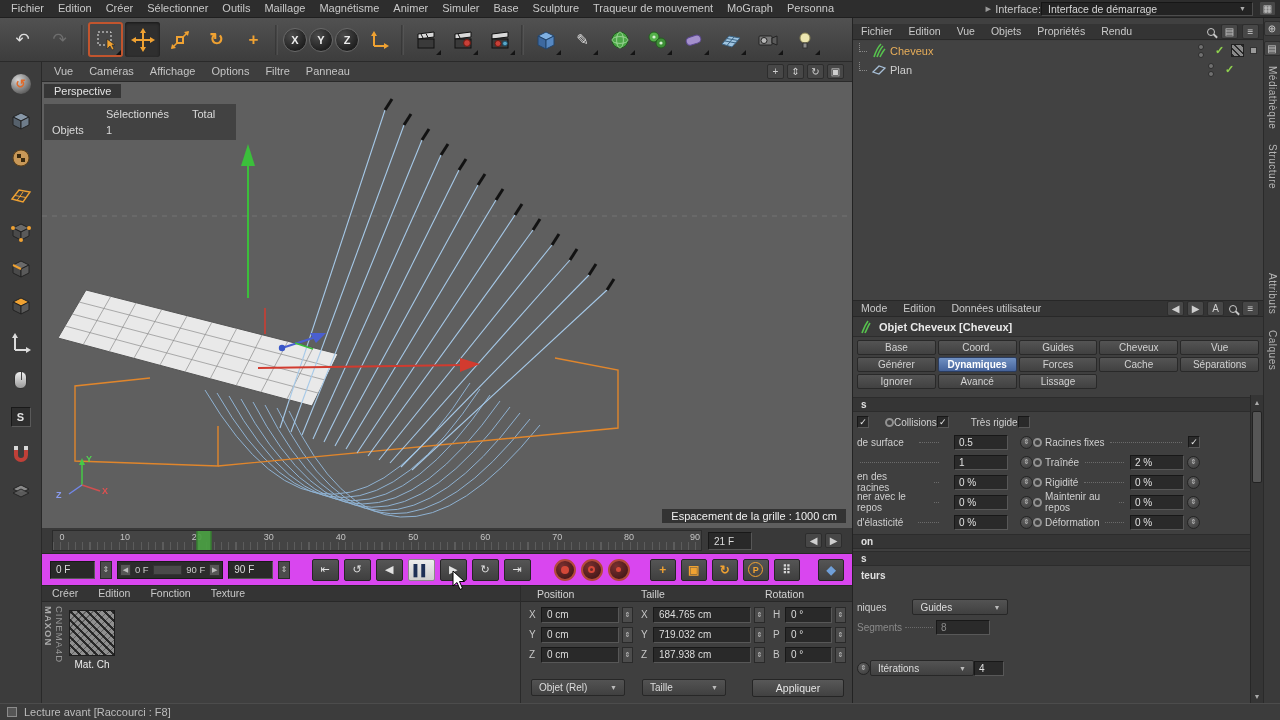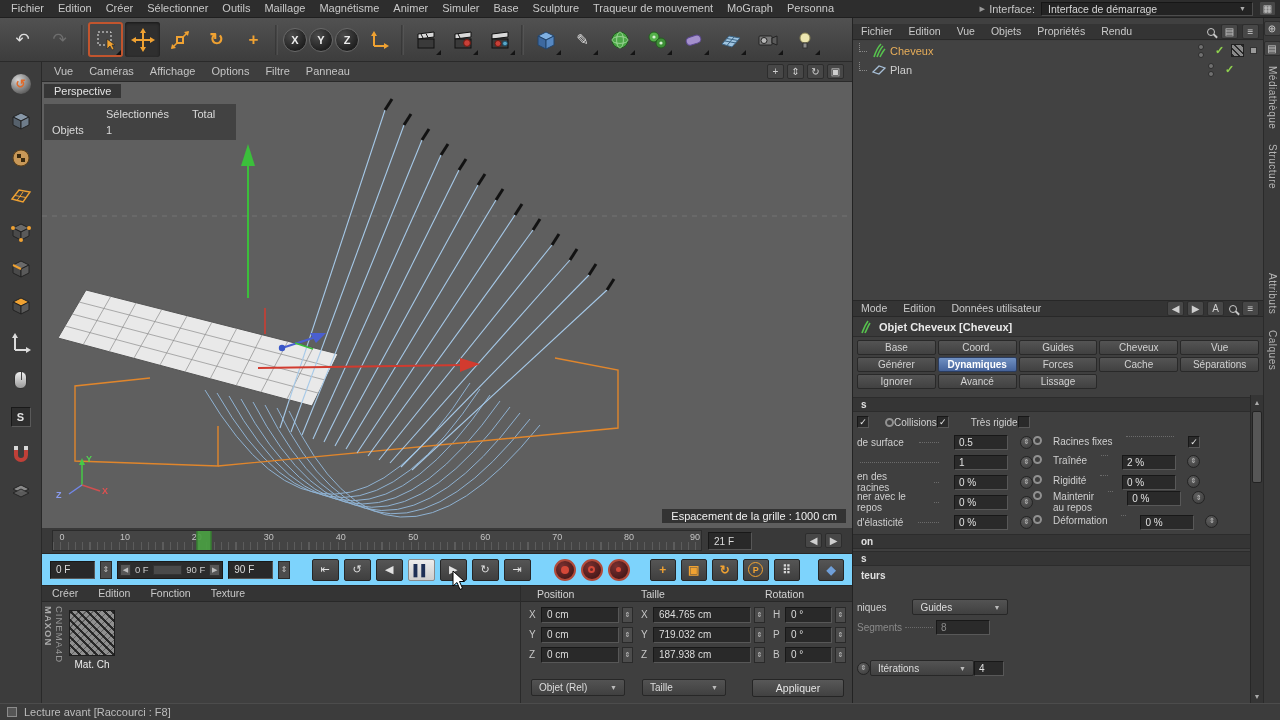--- a/index.html
+++ b/index.html
@@ -45,21 +45,21 @@
 .tick{position:absolute;top:1px;transform:translateX(-50%);font-size:9px;color:#c4c4c4}
 .tick:nth-child(1){transform:none;left:1%}
 .tick:nth-child(2){left:11.1%}.tick:nth-child(3){left:22.2%}.tick:nth-child(4){left:33.3%}
 .tick:nth-child(5){left:44.4%}.tick:nth-child(6){left:55.6%}.tick:nth-child(7){left:66.7%}
 .tick:nth-child(8){left:77.8%}.tick:nth-child(9){left:88.9%}
 .tick:nth-child(10){left:100%;transform:translateX(-110%)}
 .playhead{position:absolute;left:23.3%;top:-1px;bottom:-1px;width:15px;transform:translateX(-50%);background:rgba(74,160,66,.92);border:1px solid #2f6e2a}
 .tlfield{position:absolute;right:100px;top:4px;width:44px;height:18px}
 .tlbtns{position:absolute;right:10px;top:5px;display:flex;gap:3px}
 
-#transport{position:absolute;left:42px;top:554px;width:810px;height:32px;background:#7dd3fc;border-bottom:1px solid #282828;display:flex;align-items:center;padding:0 8px;gap:5px}
+#transport{position:absolute;left:42px;top:554px;width:810px;height:32px;background:#d946ef;border-bottom:1px solid #282828;display:flex;align-items:center;padding:0 8px;gap:5px}
 .fld{background:#292929;border:1px solid #181818;border-bottom-color:#575757;border-right-color:#575757;height:18px;display:flex;align-items:center;padding:0 5px;color:#ddd;font-size:10px}
 .stp{width:12px;height:18px;background:#4c4c4c;border:1px solid #2a2a2a;color:#c9c9c9;font-size:8px;display:flex;align-items:center;justify-content:center;flex:0 0 auto}
 .range{width:128px;height:18px;background:#2c2c2c;border:1px solid #1a1a1a;display:flex;align-items:center;padding:0 2px;gap:4px;font-size:9.5px;color:#ccc}
 .range .rh{width:11px;height:12px;background:#565656;border:1px solid #313131;font-size:7px;display:flex;align-items:center;justify-content:center;color:#bbb}
 .range .mid{flex:1;height:10px;background:#4a4a4a;border:1px solid #333}
 .pbtn{width:27px;height:22px;background:linear-gradient(#555,#3f3f3f);border:1px solid #262626;border-radius:2px;display:flex;align-items:center;justify-content:center;color:#e2e2e2;font-size:11px;flex:0 0 auto}
 .pbtn.active{background:linear-gradient(#ececec,#cdcdcd);color:#1d2f55;border-color:#8a8a8a;font-weight:bold}
 .rbtn{width:22px;height:22px;border-radius:50%;background:radial-gradient(circle at 35% 30%,#7a3030,#381212);border:2px solid #b24a3a;display:flex;align-items:center;justify-content:center;flex:0 0 auto}
 .rbtn .dot{width:8px;height:8px;border-radius:50%;background:#d44838}
 .kbtn{width:26px;height:22px;background:linear-gradient(#555,#3f3f3f);border:1px solid #262626;border-radius:2px;display:flex;align-items:center;justify-content:center;color:#f0a232;font-size:12px;font-weight:bold;flex:0 0 auto}
@@ -107,21 +107,21 @@
 .atab{height:15px;background:linear-gradient(#545454,#414141);border:1px solid #292929;display:flex;align-items:center;justify-content:center;font-size:10px;color:#d2d2d2;border-radius:2px;white-space:nowrap;overflow:hidden}
 .atab.sel{background:linear-gradient(#7090c2,#45639a);color:#fff;border-color:#2b3c5e;font-weight:bold}
 .atab.empty{visibility:hidden}
 .aprops{position:absolute;left:0;top:94px;right:13px;bottom:0;overflow:hidden}
 .ascroll{position:absolute;right:0;top:94px;bottom:0;width:13px;background:#353535;border-left:1px solid #272727}
 .ascroll .sb{position:absolute;left:0;right:0;height:12px;display:flex;align-items:center;justify-content:center;font-size:7px;color:#aaa}
 .ascroll .thumb{position:absolute;left:1px;right:1px;top:16px;height:72px;background:#565656;border:1px solid #222;border-radius:2px}
 .asec{height:15px;background:#353535;border-top:1px solid #2c2c2c;border-bottom:1px solid #2c2c2c;display:flex;align-items:center;padding-left:8px;color:#e0e0e0;font-weight:bold;font-size:10px;margin-top:2px}
 .arow{display:flex;align-items:center;height:20px;padding:0 4px;font-size:10px;color:#cfcfcf}
 .arow .L{width:176px;display:flex;align-items:center;gap:12px;flex:0 0 auto}
-.arow .R{flex:1;display:flex;gap:11px;padding-right:46px}
+.arow .R{flex:1;display:flex;align-items:center;gap:3px;padding-right:46px}
 .lead{flex:1;border-bottom:1px dotted #6b6b6b;height:0;margin:0 3px;min-width:5px}
 .afld{width:54px;height:15px;background:#2a2a2a;border:1px solid #181818;border-bottom-color:#585858;border-right-color:#585858;display:flex;align-items:center;padding:0 4px;color:#e0e0e0;flex:0 0 auto}
 .astp{width:13px;height:13px;border-radius:50%;background:radial-gradient(circle at 35% 30%,#606060,#393939);border:1px solid #242424;color:#c4c4c4;font-size:7px;display:flex;align-items:center;justify-content:center;flex:0 0 auto}
 .chk{width:12px;height:12px;background:#2a2a2a;border:1px solid #181818;border-bottom-color:#585858;border-right-color:#585858;display:flex;align-items:center;justify-content:center;color:#eaeaea;font-size:9px;flex:0 0 auto}
 .kdot{width:9px;height:9px;border:2px solid #919191;border-radius:50%;flex:0 0 auto}
 .gray,.gray .afld{color:#8a8a8a}
 .mag{width:8px;height:8px;border:1.5px solid #c8c8c8;border-radius:50%;position:relative;margin:2px}
 .mag:after{content:"";position:absolute;width:5px;height:1.5px;background:#c8c8c8;transform:rotate(45deg);right:-4px;bottom:-2px}
 
 #status{position:absolute;left:0;top:703px;width:1280px;height:17px;background:#3c3c3c;border-top:1px solid #4c4c4c;display:flex;align-items:center;padding:0 7px;gap:7px;color:#bdbdbd}
@@ -143,21 +143,21 @@
       <span class="mi">Animer</span>
       <span class="mi">Simuler</span>
       <span class="mi">Base</span>
       <span class="mi">Sculpture</span>
       <span class="mi">Traqueur de mouvement</span>
       <span class="mi">MoGraph</span>
       <span class="mi">Personna</span>
     </div>
   <span class="sp"></span>
   <span style="color:#999;margin-right:4px">▸</span>
-  <span style="margin-right:6px">Interface:</span>
+  <span style="">Interface:</span>
   <span class="dd-sunk" style="width:212px">
     <span style="flex:1">Interface de démarrage</span>
     <span style="font-size:7px;color:#aaa">▼</span>
   </span>
   <span class="micon" style="margin-left:6px">▦</span>
 </div>
 
 <div id="toolbar">
   <span class="tbtn">
       <span class="g-lt f17">↶</span>

